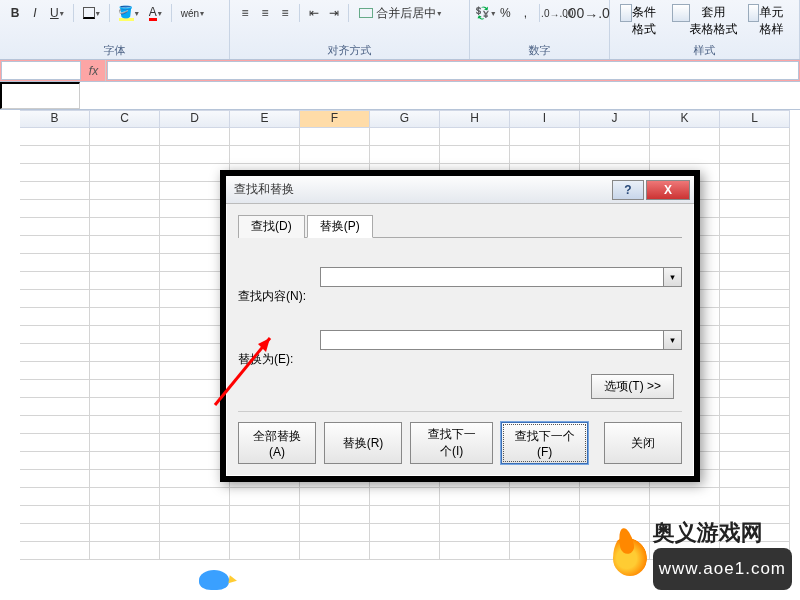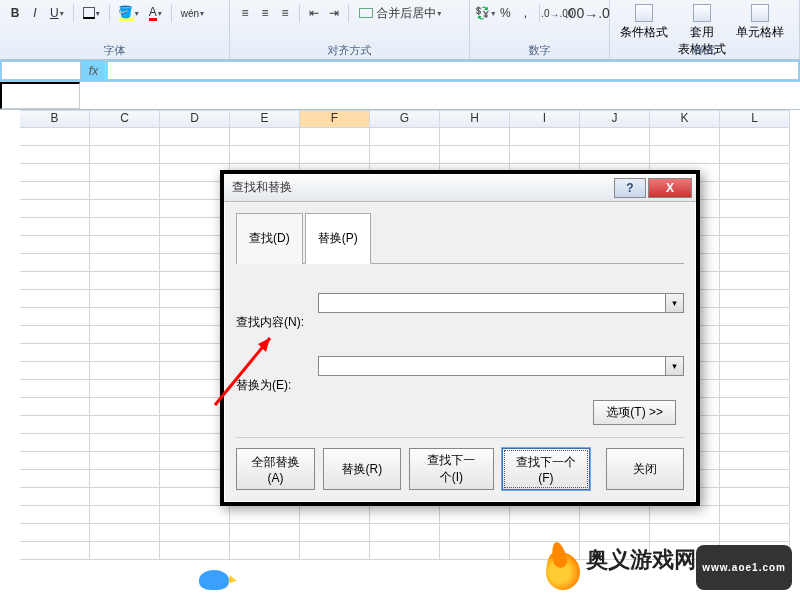--- a/index.html
+++ b/index.html
@@ -8,53 +8,53 @@
 
 .ribbon { background: linear-gradient(#f3f6fb, #e6edf7); border-bottom: 1px solid #b6c4d8; height: 60px; display: flex; }
 .ribbon-group { border-right: 1px solid #c8d4e4; padding: 2px 6px 0 6px; display: flex; flex-direction: column; justify-content: space-between; }
 .ribbon-row { display: flex; align-items: center; gap: 2px; height: 22px; }
 .btn { border: 1px solid transparent; background: transparent; padding: 1px 3px; min-width: 18px; height: 20px; display: inline-flex; align-items: center; justify-content: center; cursor: pointer; color: #333; }
 .sep { width: 1px; height: 18px; background: #c8d4e4; margin: 0 3px; }
 .group-lbl { text-align: center; font-size: 11px; color: #4b6184; padding-bottom: 1px; }
 .drop { font-size: 8px; color: #555; margin-left: 1px; }
 .color-under { border-bottom: 3px solid red; display: inline-block; line-height: 12px; }
 .color-bucket { border-bottom: 3px solid #ffff66; display: inline-block; line-height: 12px; }
-.large-btn { display: flex; flex-direction: column; align-items: center; padding: 2px 4px; cursor: pointer; }
+.large-btn { display: flex; flex-direction: row; align-items: flex-start; padding: 2px 4px; cursor: pointer; }
 .large-btn .ico { width: 18px; height: 18px; border: 1px solid #9ab; background: linear-gradient(#fff,#dce6f2); margin-bottom: 2px; }
 
 
-.fbar { display: flex; border-bottom: 1px solid #b6c4d8; height: 22px; background: #7dd3fc; align-items: stretch; }
+.fbar { display: flex; border-bottom: 1px solid #b6c4d8; height: 22px; background: #fca5a5; align-items: stretch; }
 .namebox { width: 80px; border: 1px solid #b6c4d8; background: #fff; margin: 1px; }
 .fx { width: 24px; display: flex; align-items: center; justify-content: center; font-style: italic; color: #555; border-right: 1px solid #ccc; }
 .formula-input { flex: 1; background: #fff; border: 1px solid #b6c4d8; margin: 1px; }
 
 
 .sel-area { height: 28px; border-bottom: 1px solid #b6c4d8; background: #fff; }
 .sel-cell { width: 80px; height: 100%; border: 2px solid #000; border-right: 1px solid #ccc; border-bottom: 1px solid #ccc; display: inline-block; }
 
 
 .sheet { position: relative; }
 .col-headers { display: flex; margin-left: 20px; }
 .ch { width: 70px; height: 18px; border: 1px solid #d0d7e5; border-left: none; background: linear-gradient(#f7f9fc,#e8edf5); text-align: center; color: #333; }
 .ch.active { background: #ffdca8; }
 .grid { position: relative; margin-left: 20px; }
 .cells { }
 .cell-row { display: flex; }
 .cell { width: 70px; height: 18px; border-right: 1px solid #d4d4d4; border-bottom: 1px solid #d4d4d4; }
 
 
-.dialog { position: absolute; left: 220px; top: 170px; width: 480px; background: #f0f0f0; border: 4px solid #000000; box-shadow: 3px 3px 12px rgba(0,0,0,.4), 0 0 0 1px #fff inset; }
+.dialog { position: absolute; left: 220px; top: 170px; width: 480px; background: #f0f0f0; border: 6px solid #000000; box-shadow: 3px 3px 12px rgba(0,0,0,.4), 0 0 0 1px #fff inset; }
 .titlebar { display: flex; align-items: center; height: 28px; background: linear-gradient(#fdfdfd,#e4e8ee); border-bottom: 1px solid #bbb; padding: 0 4px 0 8px; }
 .titlebar .ttl { flex: 1; color: #333; }
 .tb-btn { width: 32px; height: 20px; margin-left: 2px; border: 1px solid #888; display: flex; align-items: center; justify-content: center; cursor: pointer; font-weight: bold; }
 .tb-help { background: linear-gradient(#eaf0f8,#c8d6ea); color: #2a4a7a; }
 .tb-close { background: linear-gradient(#e77,#c33); color: #fff; width: 44px; }
 .dlg-body { padding: 10px 12px 12px 12px; }
 .tabs { display: flex; border-bottom: 1px solid #aaa; margin-bottom: 10px; }
-.tab { padding: 16px 12px; border: 1px solid #aaa; border-bottom: none; background: #f7f7f7; margin-right: 2px; cursor: pointer; position: relative; top: 1px; }
+.tab { padding: 2px 12px; border: 1px solid #aaa; border-bottom: none; background: #f7f7f7; margin-right: 2px; cursor: pointer; position: relative; top: 1px; }
 .tab.active { background: #fff; border-bottom: 1px solid #fff; }
 .field-row { display: flex; align-items: center; margin-bottom: 6px; }
 .field-row label { width: 82px; margin-top: 40px; }
 .combo { flex: 1; display: flex; }
 .combo input { flex: 1; border: 1px solid #888; height: 20px; padding: 0 3px; background: #fff; }
 .combo .cbtn { width: 18px; height: 20px; border: 1px solid #888; border-left: none; background: linear-gradient(#f4f4f4,#ddd); display: flex; align-items: center; justify-content: center; cursor: pointer; font-size: 9px; }
 .opts-row { text-align: right; margin: 6px 8px 12px 0; }
 .dbtn { border: 1px solid #888; background: linear-gradient(#fdfdfd,#e5e5e5); padding: 3px 12px; cursor: pointer; }
 .action-row { display: flex; gap: 8px; border-top: 1px solid #ccc; padding-top: 10px; }
 .action-row .dbtn { min-width: 78px; }
@@ -64,22 +64,22 @@
 
 .arrow { position: absolute; left: 200px; top: 330px; width: 100px; height: 80px; pointer-events: none; }
 .arrow svg line { stroke: #ff0000; stroke-width: 3; }
 .arrow svg polygon { fill: #ff0000; }
 
 
 .wm { position: absolute; right: 8px; bottom: 10px; display: flex; align-items: center; gap: 6px; }
 .wm-flame { width: 34px; height: 44px; background: radial-gradient(circle at 40% 60%, #ffcc33 30%, #ff8800 60%, transparent 62%); border-radius: 50% 50% 50% 50% / 60% 60% 40% 40%; position: relative; }
 .wm-flame::before { content:""; position:absolute; left:6px; top:-4px; width:14px; height:26px; background:#ff8800; border-radius:50% 50% 50% 50% / 70% 70% 30% 30%; transform: rotate(-12deg); }
 .wm-txt { font-size: 22px; font-weight: bold; color: #222; }
-.wm-sub { font-size: 10px; color: #888; background: #333; color: #fff; padding: 17px 6px; border-radius: 8px; display: inline-block; letter-spacing: 1px; font-weight: bold; }
-.wm-col { display: flex; align-items: flex-start; }
+.wm-sub { font-size: 17px; color: #888; background: #333; color: #fff; padding: 11px 6px; border-radius: 8px; display: inline-block; letter-spacing: 1px; }
+.wm-col { display: flex; flex-direction: column; align-items: flex-start; }
 
 .bird { position: absolute; left: 195px; bottom: 6px; width: 40px; height: 28px; }
 .bird .body { width: 30px; height: 20px; background: #3aa0ff; border-radius: 50% 50% 40% 40%; position: absolute; left: 4px; top: 4px; }
 .bird .beak { width: 0; height: 0; border-left: 8px solid #ffcc33; border-top: 4px solid transparent; border-bottom: 4px solid transparent; position: absolute; right: -2px; top: 10px; transform: rotate(10deg); }
 </style>
 </head>
 <body>
 
 <div class="ribbon">
   <div class="ribbon-group" style="width:230px">

